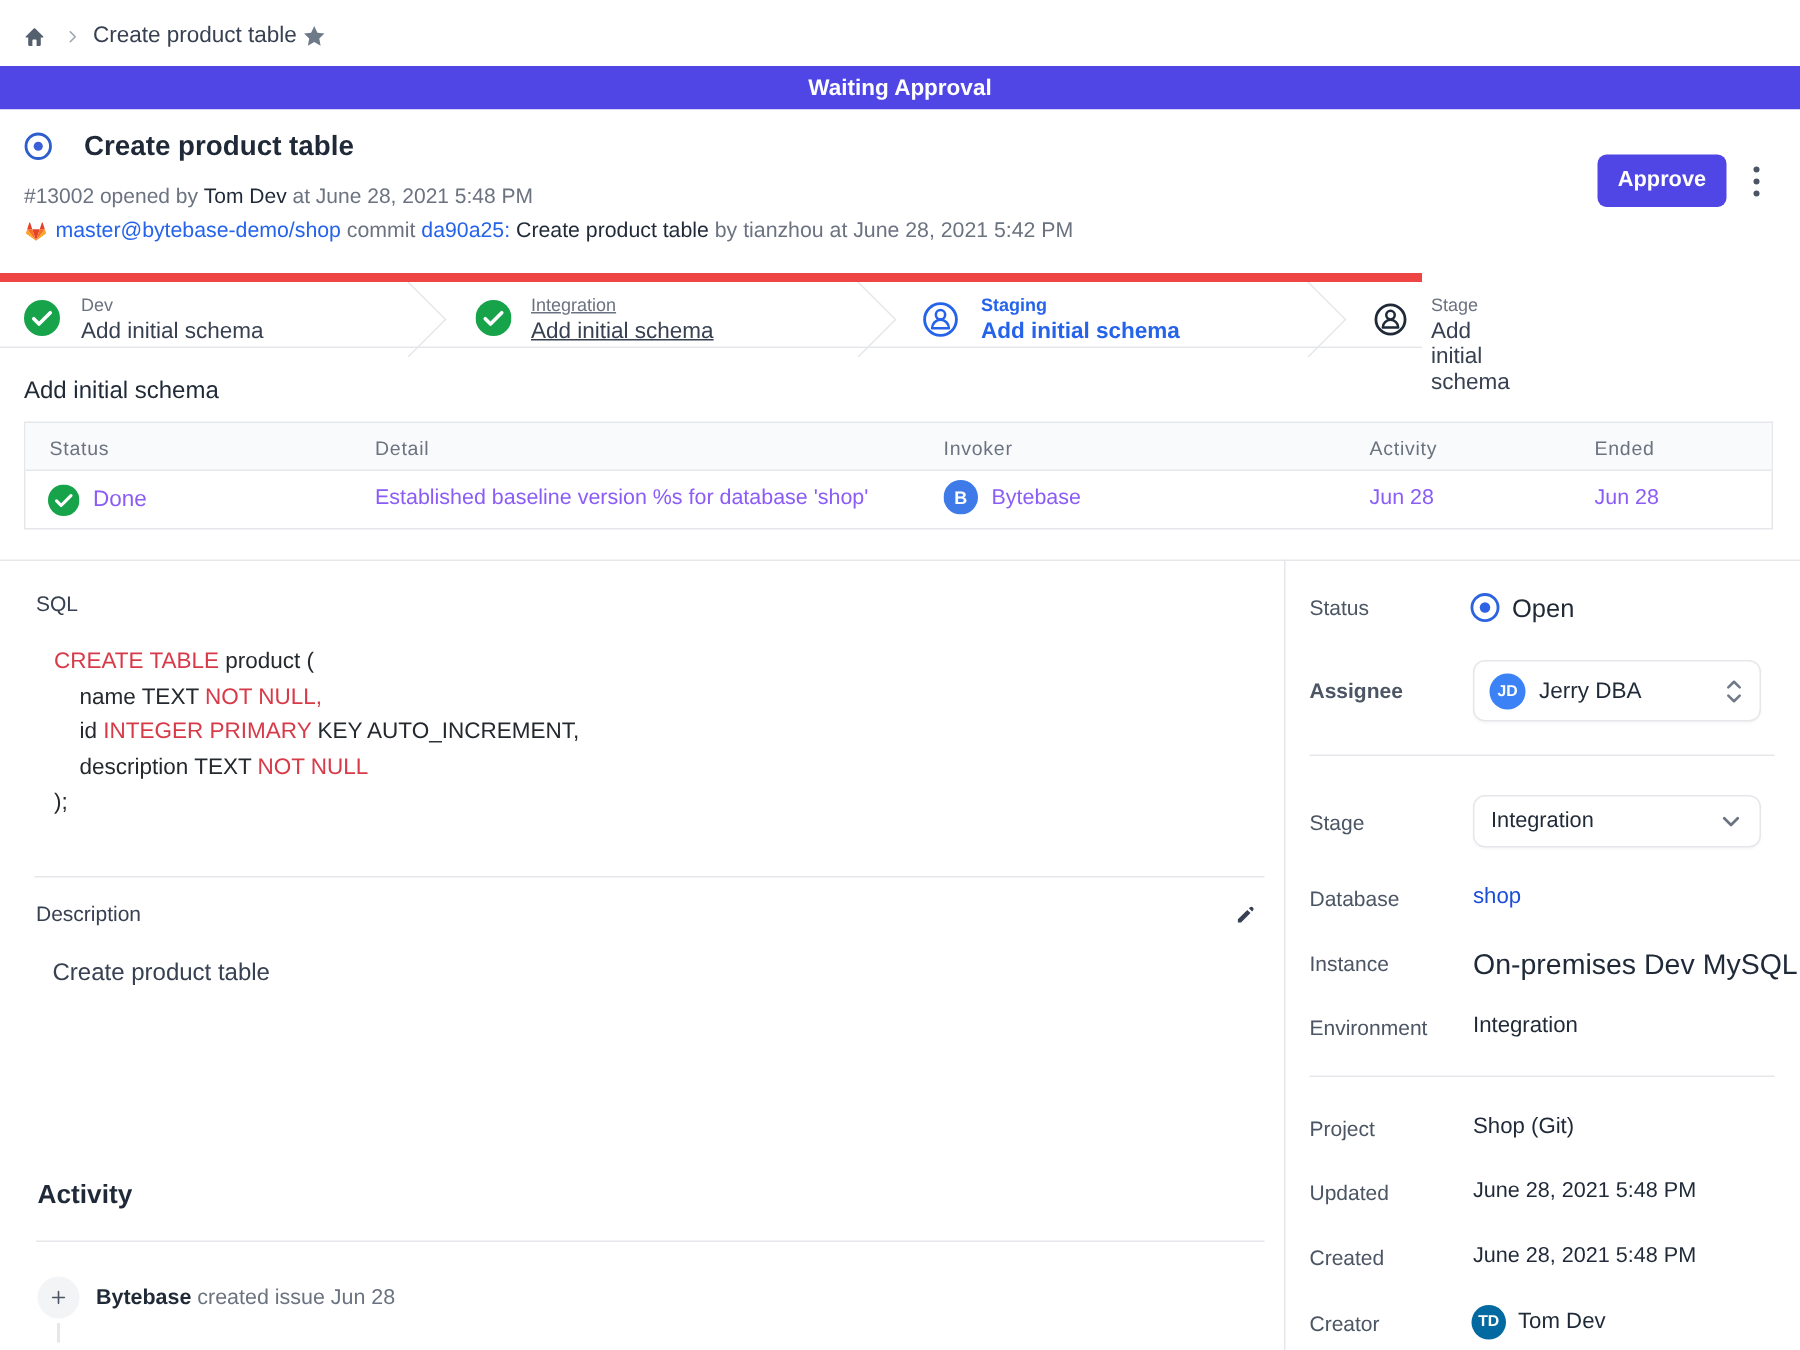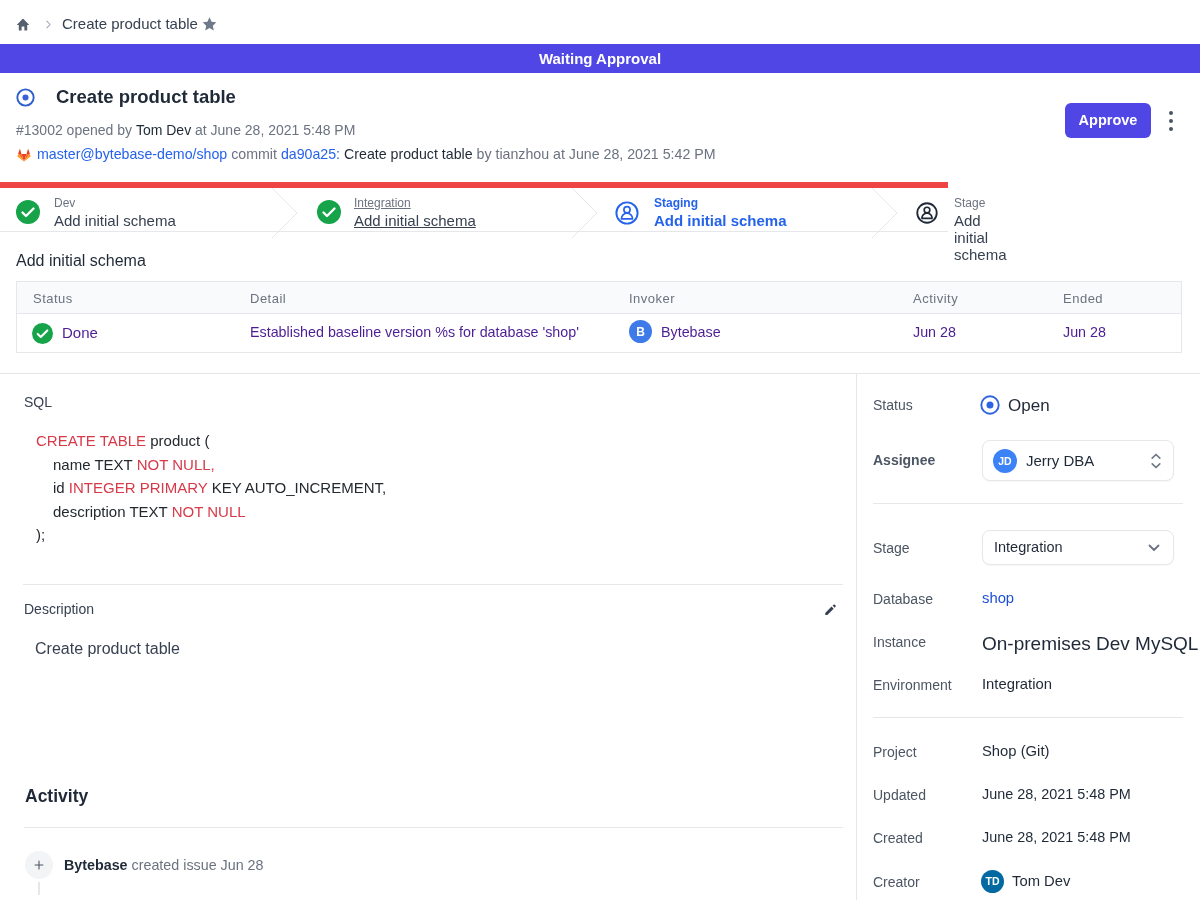--- a/index.html
+++ b/index.html
@@ -100,21 +100,21 @@
 
   <div class="abs" style="left:16px;top:252px;font-size:16px;color:#1f2937;">Add initial schema</div>
   <div class="abs" style="left:16px;top:281px;width:1166px;border:1px solid #e5e7eb;background:#fff;">
     <div style="height:32px;background:#f9fafb;border-bottom:1px solid #e5e7eb;position:relative;font-size:13px;color:#6b7280;font-weight:500;letter-spacing:0.5px;">
       <span class="abs" style="left:16px;top:9px;">Status</span>
       <span class="abs" style="left:233px;top:9px;">Detail</span>
       <span class="abs" style="left:612px;top:9px;">Invoker</span>
       <span class="abs" style="left:896px;top:9px;">Activity</span>
       <span class="abs" style="left:1046px;top:9px;">Ended</span>
     </div>
-    <div style="height:38px;position:relative;font-size:14.3px;color:#4c1d95;">
+    <div style="height:38px;position:relative;font-size:14.3px;color:#8b5cf6;">
       <svg class="abs" style="left:15px;top:9px;" width="21" height="21" viewBox="0 0 24 24">
           <circle cx="12" cy="12" r="12" fill="#16a34a"></circle>
           <path d="M6.5 12.5 L10 16 L17.5 8.5" fill="none" stroke="#fff" stroke-width="2.4" stroke-linecap="round" stroke-linejoin="round"></path>
         </svg>
       <span class="abs" style="left:45px;top:10px;font-size:15px;">Done</span>
       <span class="abs" style="left:233px;top:10px;">Established baseline version %s for database 'shop'</span>
       <svg class="abs" style="left:612px;top:6px;" width="23" height="23" viewBox="0 0 23 23">
           <circle cx="11.5" cy="11.5" r="11.5" fill="#3e7be8"></circle>
           <text x="11.5" y="16" font-size="12" font-weight="bold" fill="#fff" text-anchor="middle" font-family="Liberation Sans">B</text>
         </svg>

